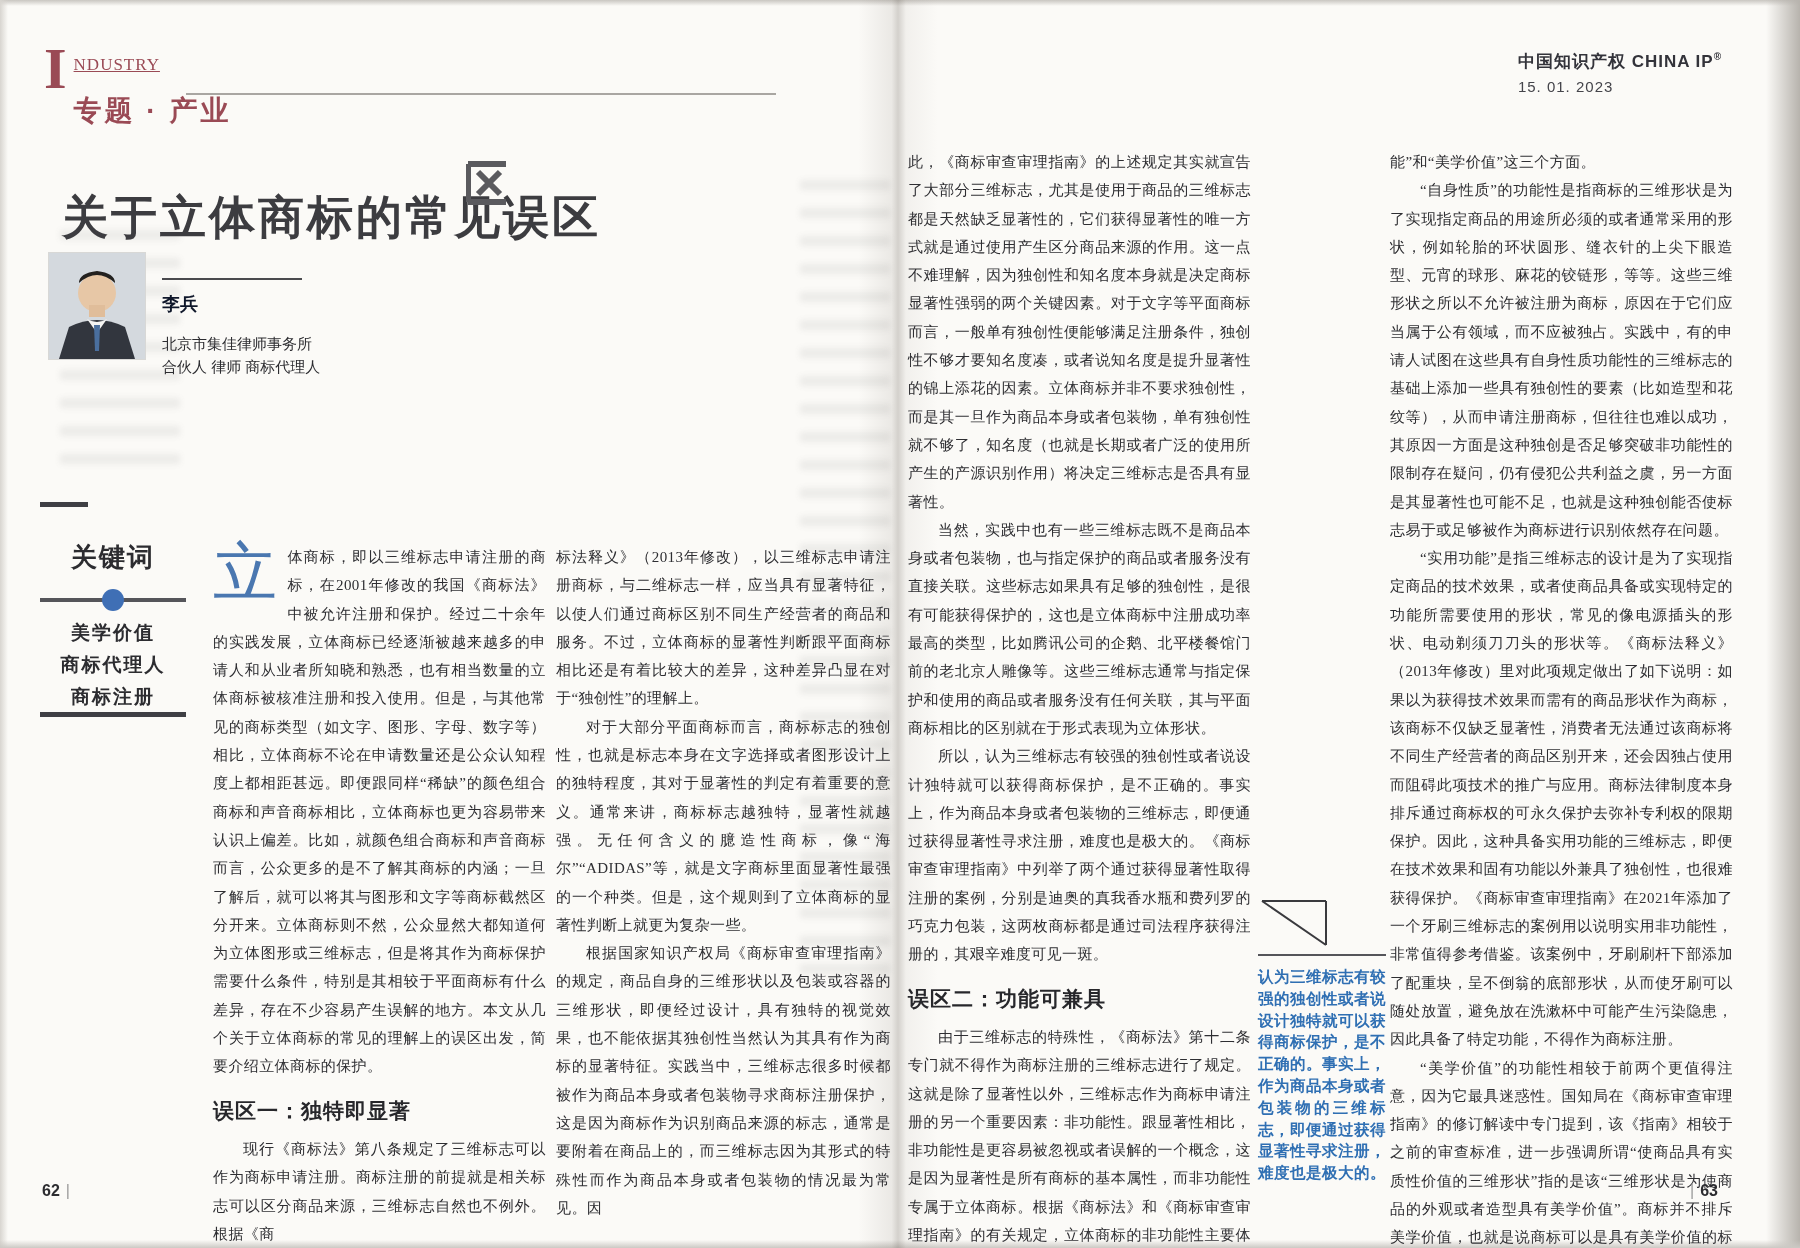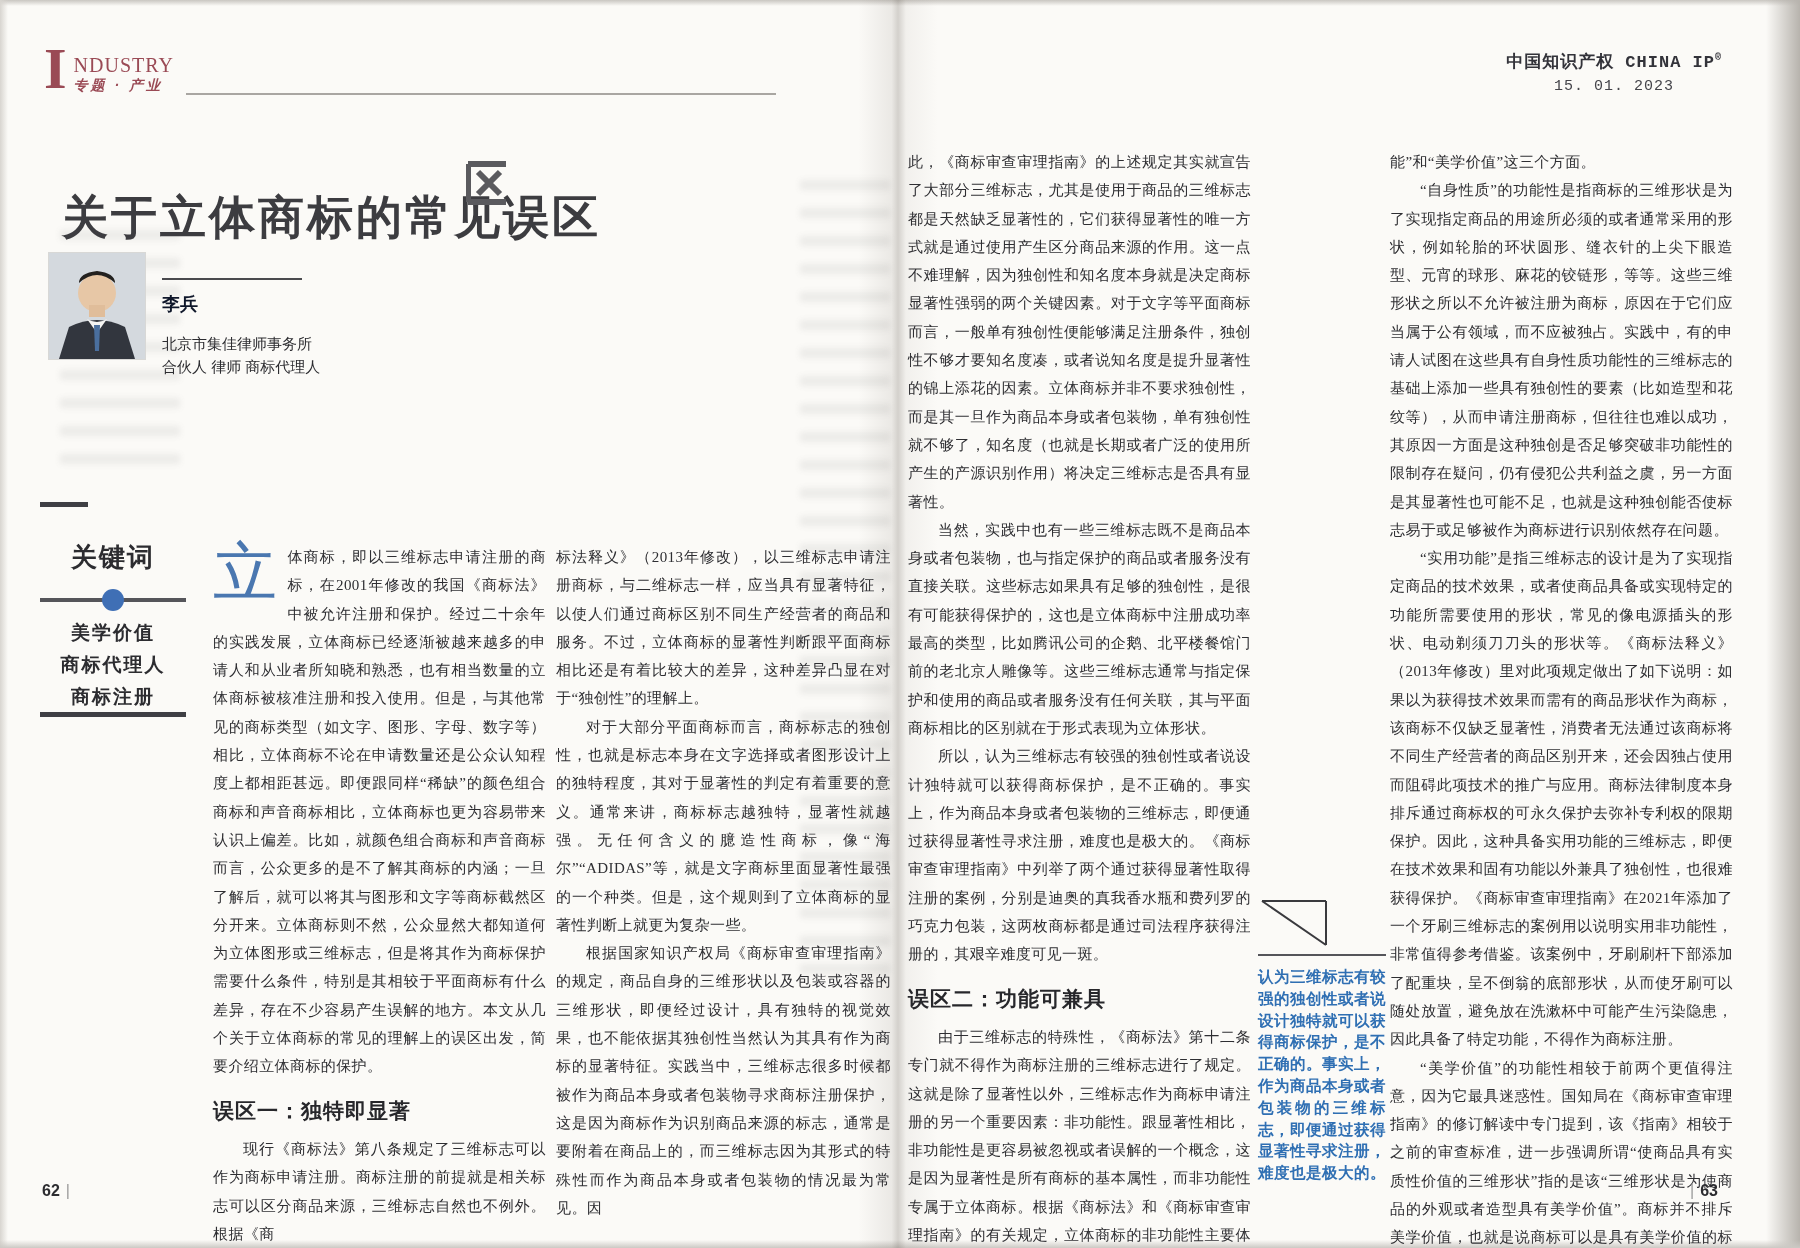--- a/index.html
+++ b/index.html
@@ -10,26 +10,26 @@
   .edge-left{position:absolute;left:0;top:0;width:8px;height:100%;background:linear-gradient(90deg,#d8d5d0,rgba(250,249,246,0));}
   .edge-right{position:absolute;right:0;top:0;width:34px;height:100%;background:linear-gradient(90deg,rgba(250,249,246,0),#b7b3ad);}
   .edge-bottom{position:absolute;left:0;bottom:0;width:100%;height:8px;background:linear-gradient(0deg,#ccc9c4,rgba(250,249,246,0));}
   .fold{position:absolute;left:858px;top:0;width:80px;height:100%;
         background:linear-gradient(90deg,rgba(90,80,70,0) 0%,rgba(90,80,70,.10) 42%,rgba(70,60,50,.22) 50%,rgba(90,80,70,.06) 60%,rgba(90,80,70,0) 100%);}
   .bleed{position:absolute;opacity:.10;background:repeating-linear-gradient(180deg,#6b6b6b 0 10px,transparent 10px 28px);filter:blur(3px);}
 
   
   .lhdr{position:absolute;left:44px;top:44px;width:740px;color:#9a4a55;}
   .lhdr .big-i{font-family:"Liberation Serif",serif;font-size:58px;font-weight:700;float:left;line-height:50px;margin-right:7px;}
-  .lhdr .word{font-family:"Liberation Serif",serif;font-size:20px;letter-spacing:1px;line-height:24px;padding-top:9px;}
-  .lhdr .sub{font-family:"Liberation Sans","DejaVu Sans",sans-serif;font-size:14px;font-weight:700;letter-spacing:3px;margin-top:0;font-style:italic;}
+  .lhdr .word{font-family:"Liberation Serif",serif;font-size:17px;letter-spacing:1px;line-height:24px;padding-top:9px;text-decoration:underline;}
+  .lhdr .sub{font-family:"Liberation Sans","DejaVu Sans",sans-serif;font-size:28px;font-weight:700;letter-spacing:3px;margin-top:15px;}
   .lhdr-rule{position:absolute;left:186px;top:93px;width:590px;height:2px;background:#a9a6a2;}
 
   
-  .rhdr{position:absolute;right:78px;top:50px;text-align:center;font-family:Liberation Mono, monospace;}
+  .rhdr{position:absolute;right:78px;top:50px;text-align:left;font-family:Liberation Sans, sans-serif;}
   .rhdr .brand{font-size:17px;font-weight:700;color:#33333a;letter-spacing:1px;}
   .rhdr .brand sup{font-size:10px;}
   .rhdr .date{font-size:15px;color:#44444a;margin-top:5px;letter-spacing:1px;}
 
   .title{position:absolute;left:62px;top:156px;font-family:"Liberation Sans","DejaVu Sans",sans-serif;
          font-size:46px;font-weight:700;color:#3c3c40;letter-spacing:3px;}
 
   
   .photo{position:absolute;left:48px;top:252px;width:96px;height:106px;background:linear-gradient(135deg,#cdd3da,#e9ebee);overflow:hidden;border:1px solid #d8d8d6;}
   .author{position:absolute;left:162px;top:278px;width:250px;font-family:"Liberation Sans","DejaVu Sans",sans-serif;}

